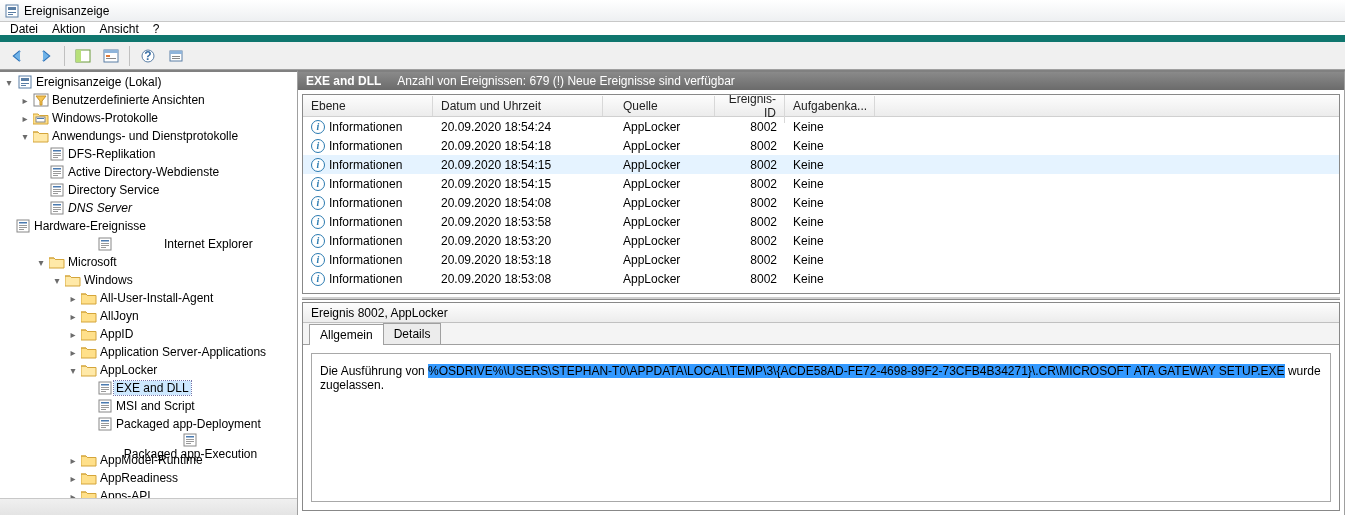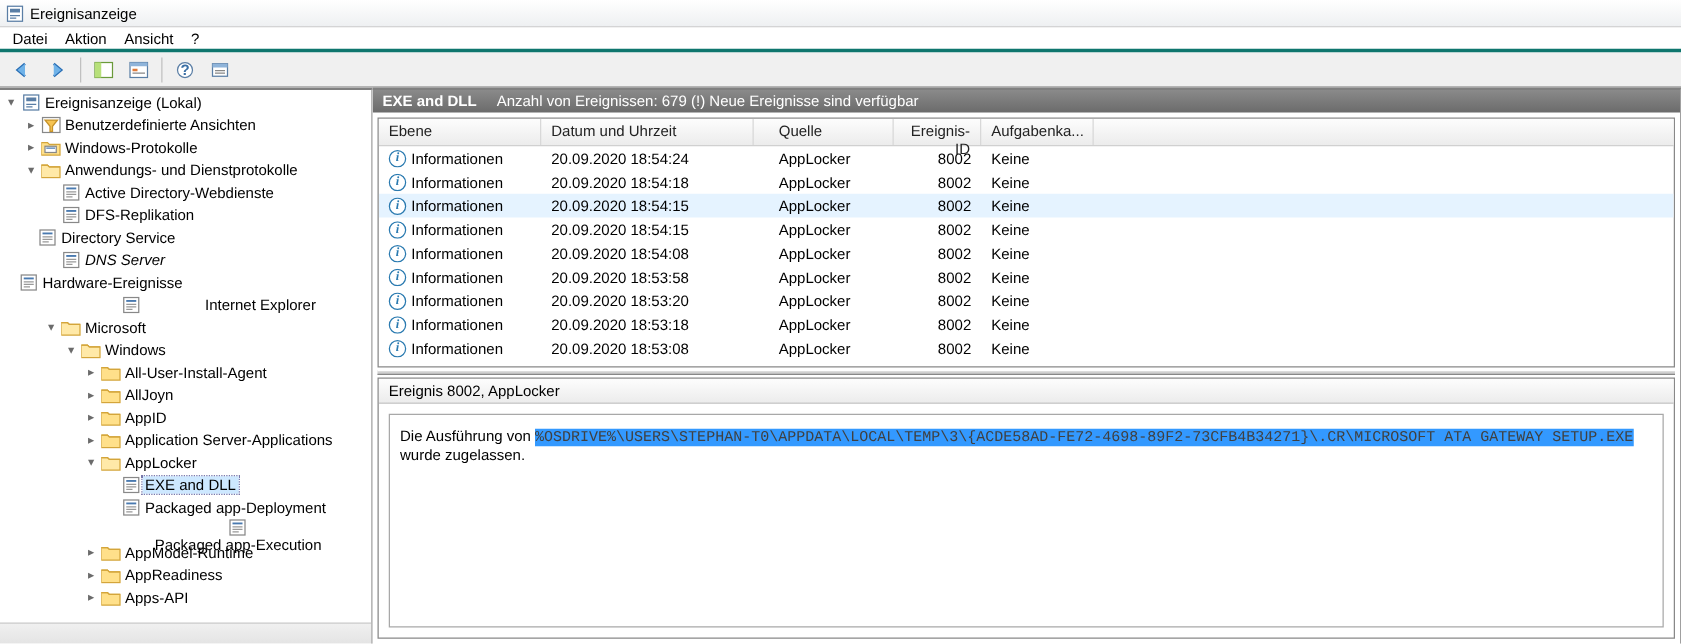--- a/index.html
+++ b/index.html
@@ -4,21 +4,21 @@
 <style>
 * { box-sizing: border-box; margin: 0; padding: 0; font-family: "Segoe UI", Tahoma, sans-serif; font-size: 12px; }
 body { background: #fff; overflow: hidden; width: 1345px; height: 515px; }
 
 
 .titlebar { height: 22px; background: linear-gradient(#fff,#eef0f2); border-bottom: 1px solid #c8c8c8; display: flex; align-items: center; padding-left: 4px; }
 .titlebar .app-icon { width: 16px; height: 16px; margin-right: 4px; display:inline-flex; align-items:center; justify-content:center; }
 .titlebar .title { font-size: 12px; }
 
 
-.menubar { height: 20px; background: #fff; border-bottom:3px solid #0f766e; display:flex; align-items:center; gap:14px; padding-left:10px; }
+.menubar { height: 20px; background: #fff; border-bottom:7px solid #0f766e; display:flex; align-items:center; gap:14px; padding-left:10px; }
 .menubar span { cursor: default; }
 
 
 .toolbar { height: 28px; background: #f0f0f0; border-bottom: 1px solid #a0a0a0; display:flex; align-items:center; padding-left:6px; gap:4px; }
 .toolbar .sep { width:1px; height:20px; background:#c0c0c0; margin:0 2px; }
 .tbtn { width:24px; height:22px; display:inline-flex; align-items:center; justify-content:center; border:1px solid transparent; }
 
 
 .main { display:flex; height: calc(515px - 22px - 20px - 28px); }
 .tree-pane { width:298px; border-right:1px solid #a0a0a0; overflow:hidden; background:#fff; position:relative; border-top:2px solid #808080;}
@@ -34,21 +34,21 @@
 
 
 svg { display:block; }
 
 
 .chdr { height:18px; background: linear-gradient(#8a8a8a,#6b6b6b); color:#fff; display:flex; align-items:center; padding-left:8px; gap:16px; font-size:12px; }
 .chdr .logname { font-weight:600; }
 
 
 .list-wrap { flex:0 0 200px; border:1px solid #888; margin:4px 4px 2px 4px; overflow:hidden; display:flex; flex-direction:column; background:#fff;}
-.colhdr { display:flex; height:22px; background:linear-gradient(#fdfdfd,#ececec); border-bottom:1px solid #d0d0d0; }
+.colhdr { display:flex; height:22px; background:linear-gradient(#fdfdfd,#ececec); border-bottom:1px solid #d0d0d0;align-items:center; }
 .colhdr div { border-right:1px solid #d8d8d8; padding:3px 8px; color:#222; }
 .rows { flex:1; overflow:hidden; }
 .lrow { display:flex; height:19px; align-items:center; }
 .lrow.sel { background:#e5f3ff; }
 .lrow div { padding:0 8px; overflow:hidden; text-overflow:ellipsis; white-space:nowrap; }
 .lrow .lvlcell { display:flex; align-items:center; gap:4px; }
 .c-level  { width:130px; }
 .c-time   { width:170px; }
 .c-src    { width:100px;margin-left:12px; }
 .c-id     { width:70px; text-align:right; }
@@ -57,21 +57,21 @@
 
 .hsplit { height:4px; background:#d0d0d0; margin:0 4px; border-top:1px solid #fff; border-bottom:1px solid #888; cursor:row-resize;}
 
 
 .detail { flex:1; border:1px solid #888; margin:2px 4px 4px 4px; display:flex; flex-direction:column; overflow:hidden;}
 .detail .dhdr { height:20px; background:linear-gradient(#fdfdfd,#ececec); border-bottom:1px solid #c0c0c0; padding:3px 8px; }
 .tabs { display:flex; height:22px; align-items:flex-end; padding-left:6px; border-bottom:1px solid #a0a0a0; background:#f4f4f4; }
 .tab { padding:3px 10px; border:1px solid #a0a0a0; border-bottom:none; background:#fff; margin-right:-1px; font-size:12px; position:relative; top:1px;}
 .tab.inactive { background:#ececec; top:0; }
 .msgbox { flex:1; margin:8px; border:1px solid #a8a8a8; padding:10px 8px; overflow:hidden; background:#fff; }
-.msgbox .hl { background:#3399ff; color:#404040;font-family:Liberation Mono, monospace; }
+.msgbox .hl { background:#3399ff; color:#000000; }
 
 
 .info-ico { width:14px; height:14px; border-radius:50%; background:#fff; border:1.5px solid #2a7ab0; display:inline-flex; align-items:center; justify-content:center; color:#2a7ab0; font-weight:bold; font-size:10px; font-style:italic; font-family:Georgia,serif; }
 
 
 .folder-svg { width:16px; height:13px; }
 .log-svg { width:14px; height:14px; }
 
 
 .tree-pane::after{content:"";position:absolute;bottom:0;left:0;right:0;height:16px;background:linear-gradient(#f0f0f0,#e4e4e4);border-top:1px solid #c8c8c8;}
@@ -194,36 +194,36 @@
           <span class="tw"></span>
           <span class="ic">
             <svg class="log-svg" viewBox="0 0 14 14">
               <rect x="1" y="1" width="12" height="12" fill="#fff" stroke="#888"></rect>
               <rect x="3" y="3" width="8" height="1.5" fill="#4a7ab0"></rect>
               <rect x="3" y="6" width="8" height="1" fill="#999"></rect>
               <rect x="3" y="8" width="8" height="1" fill="#999"></rect>
               <rect x="3" y="10" width="5" height="1" fill="#999"></rect>
             </svg>
           </span>
+          <span class="lbl">DFS-Replikation</span>
+        </div>
+        <div class="row" style="padding-left: 34px;">
+          <span class="tw"></span>
+          <span class="ic">
+            <svg class="log-svg" viewBox="0 0 14 14">
+              <rect x="1" y="1" width="12" height="12" fill="#fff" stroke="#888"></rect>
+              <rect x="3" y="3" width="8" height="1.5" fill="#4a7ab0"></rect>
+              <rect x="3" y="6" width="8" height="1" fill="#999"></rect>
+              <rect x="3" y="8" width="8" height="1" fill="#999"></rect>
+              <rect x="3" y="10" width="5" height="1" fill="#999"></rect>
+            </svg>
+          </span>
           <span class="lbl">Active Directory-Webdienste</span>
         </div>
         <div class="row" style="padding-left: 34px;">
-          <span class="tw"></span>
-          <span class="ic">
-            <svg class="log-svg" viewBox="0 0 14 14">
-              <rect x="1" y="1" width="12" height="12" fill="#fff" stroke="#888"></rect>
-              <rect x="3" y="3" width="8" height="1.5" fill="#4a7ab0"></rect>
-              <rect x="3" y="6" width="8" height="1" fill="#999"></rect>
-              <rect x="3" y="8" width="8" height="1" fill="#999"></rect>
-              <rect x="3" y="10" width="5" height="1" fill="#999"></rect>
-            </svg>
-          </span>
-          <span class="lbl">DFS-Replikation</span>
-        </div>
-        <div class="row" style="padding-left: 15px;">
           <span class="tw"></span>
           <span class="ic">
             <svg class="log-svg" viewBox="0 0 14 14">
               <rect x="1" y="1" width="12" height="12" fill="#fff" stroke="#888"></rect>
               <rect x="3" y="3" width="8" height="1.5" fill="#4a7ab0"></rect>
               <rect x="3" y="6" width="8" height="1" fill="#999"></rect>
               <rect x="3" y="8" width="8" height="1" fill="#999"></rect>
               <rect x="3" y="10" width="5" height="1" fill="#999"></rect>
             </svg>
           </span>
@@ -343,20 +343,33 @@
           <span class="ic">
             <svg class="log-svg" viewBox="0 0 14 14">
               <rect x="1" y="1" width="12" height="12" fill="#fff" stroke="#888"></rect>
               <rect x="3" y="3" width="8" height="1.5" fill="#4a7ab0"></rect>
               <rect x="3" y="6" width="8" height="1" fill="#999"></rect>
               <rect x="3" y="8" width="8" height="1" fill="#999"></rect>
               <rect x="3" y="10" width="5" height="1" fill="#999"></rect>
             </svg>
           </span>
           <span class="lbl">EXE and DLL</span>
+        </div>
+        <div class="row" style="padding-left: 82px;">
+          <span class="tw"></span>
+          <span class="ic">
+            <svg class="log-svg" viewBox="0 0 14 14">
+              <rect x="1" y="1" width="12" height="12" fill="#fff" stroke="#888"></rect>
+              <rect x="3" y="3" width="8" height="1.5" fill="#4a7ab0"></rect>
+              <rect x="3" y="6" width="8" height="1" fill="#999"></rect>
+              <rect x="3" y="8" width="8" height="1" fill="#999"></rect>
+              <rect x="3" y="10" width="5" height="1" fill="#999"></rect>
+            </svg>
+          </span>
+          <span class="lbl">MSI and Script</span>
         </div>
         <div class="row" style="padding-left: 82px;">
           <span class="tw"></span>
           <span class="ic">
             <svg class="log-svg" viewBox="0 0 14 14">
               <rect x="1" y="1" width="12" height="12" fill="#fff" stroke="#888"></rect>
               <rect x="3" y="3" width="8" height="1.5" fill="#4a7ab0"></rect>
               <rect x="3" y="6" width="8" height="1" fill="#999"></rect>
               <rect x="3" y="8" width="8" height="1" fill="#999"></rect>
               <rect x="3" y="10" width="5" height="1" fill="#999"></rect>
@@ -516,19 +529,23 @@
             <div class="c-id">8002</div>
             <div class="c-task">Keine</div>
           </div>
         </div>
     </div>
 
     <div class="hsplit"></div>
 
     <div class="detail">
       <div class="dhdr">Ereignis 8002, AppLocker</div>
+      <div class="tabs">
+        <div class="tab">Allgemein</div>
+        <div class="tab inactive">Details</div>
+      </div>
       <div class="msgbox">
         <span>Die Ausführung von </span><span class="hl">%OSDRIVE%\USERS\STEPHAN-T0\APPDATA\LOCAL\TEMP\3\{ACDE58AD-FE72-4698-89F2-73CFB4B34271}\.CR\MICROSOFT ATA GATEWAY SETUP.EXE</span><span> wurde zugelassen.</span>
       </div>
     </div>
 
   </div>
 </div>
 
 </body></html>

